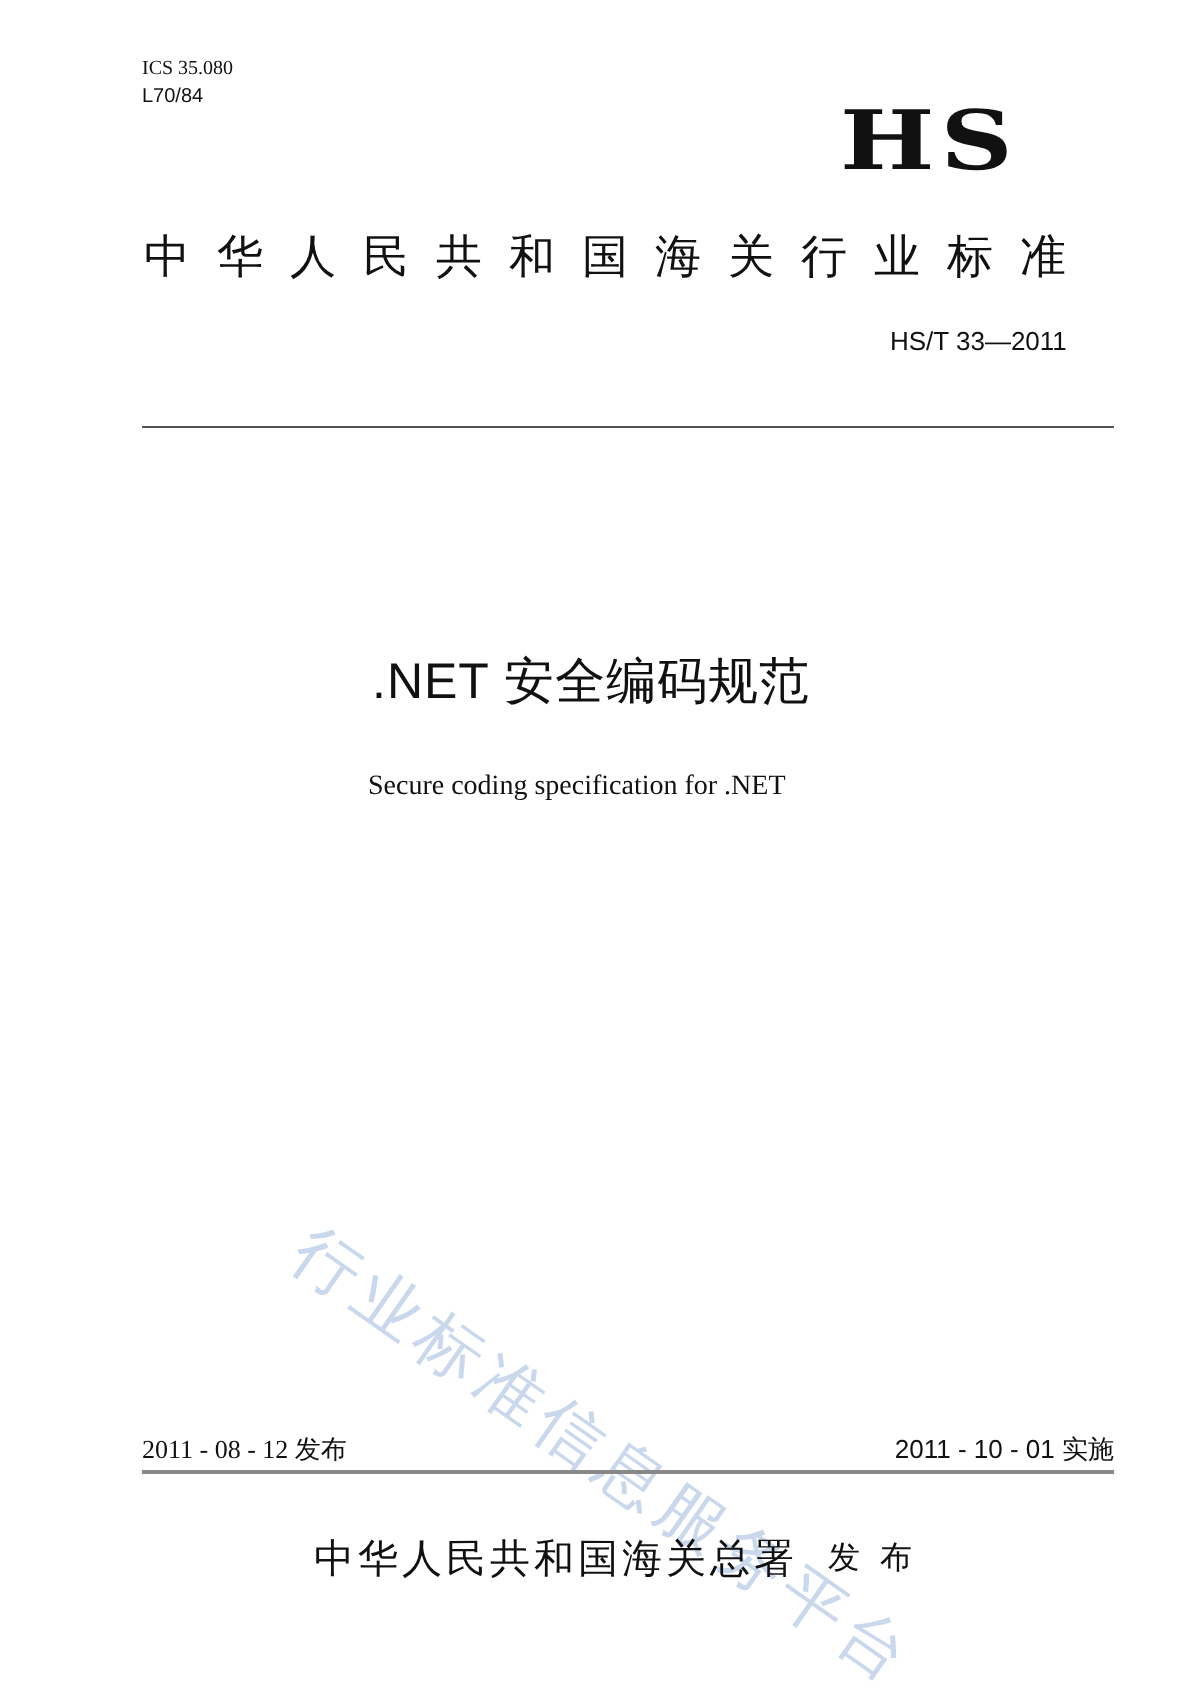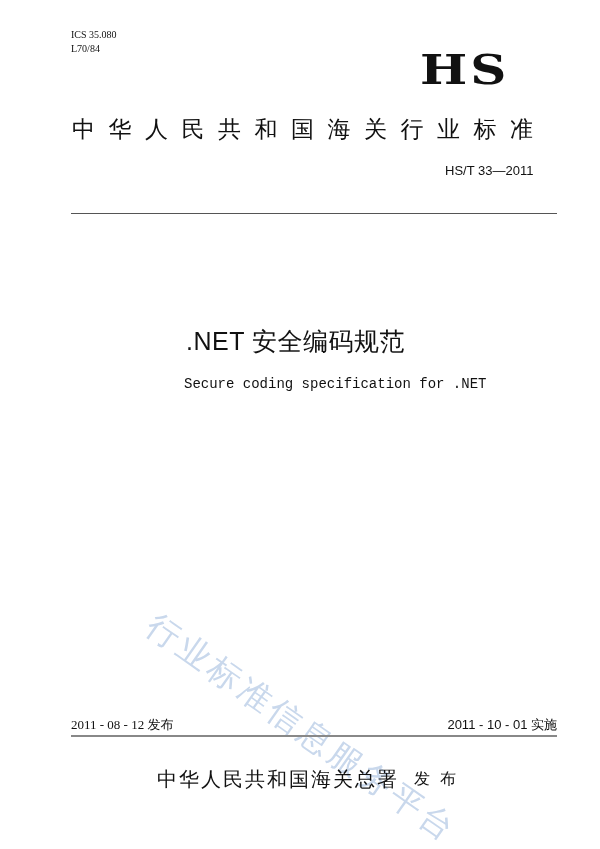--- a/index.html
+++ b/index.html
@@ -1,25 +1,25 @@
 <!DOCTYPE html>
 <html><head>
   <meta charset="utf-8">
   <style>
     html, body { margin: 0; padding: 0; background: #ffffff; }
     body { width: 600px; height: 849px; position: relative; overflow: hidden; color: #111; }
     .abs { position: absolute; }
     .ics { left: 71px; top: 29px; font-family: "Liberation Serif", serif; font-size: 10px; line-height: 12px; text-align: center; }
-    .ccs { left: 71px; top: 43px; font-family: Liberation Serif, serif; font-size: 10px; line-height: 12px; text-align: right; }
+    .ccs { left: 71px; top: 43px; font-family: Liberation Sans, sans-serif; font-size: 10px; line-height: 12px; text-align: right; }
     .hs-logo { left: 420px; top: 50px; font-family: "DejaVu Serif", serif; font-weight: bold; font-size: 50px; line-height: 50px; letter-spacing: 3px; transform: scaleY(0.82); transform-origin: top left; }
     .std-title { left: 72px; top: 114px; font-family: "DejaVu Sans", sans-serif; font-size: 23px; line-height: 30px; letter-spacing: 13.5px; white-space: nowrap; }
     .std-number { left: 445px; top: 163px; font-family: Liberation Sans, sans-serif; font-size: 13px; line-height: 16px; }
     .rule-top { left: 71px; top: 213px; width: 486px; height: 1px; background: #555; }
     .doc-title-cn { left: 186px; top: 327px; font-family: Liberation Sans, sans-serif; font-size: 25px; line-height: 28px; letter-spacing: 0.5px; white-space: nowrap; }
-    .doc-title-en { left: 184px; top: 375px; font-family: Liberation Mono, monospace; font-size: 14px; line-height: 18px; white-space: nowrap; }
+    .doc-title-en { left: 184px; top: 385px; font-family: Liberation Serif, serif; font-size: 14px; line-height: 18px; white-space: nowrap; }
     .watermark { left: 150px; top: 600px; font-family: "DejaVu Sans", sans-serif; font-size: 33px; color: #c9d8ec; letter-spacing: 4px; white-space: nowrap; transform: rotate(35deg); transform-origin: left center; }
     .pub-date { left: 71px; top: 717px; font-family: Liberation Serif, serif; font-size: 13px; line-height: 16px; white-space: nowrap; }
     .impl-date { right: 43px; top: 717px; font-family: Liberation Sans, sans-serif; font-size: 13px; line-height: 16px; white-space: nowrap; }
     .rule-bottom { left: 71px; top: 735px; width: 486px; height: 2px; background: #888; }
     .issuer { left: 157px; top: 769px; font-family: "DejaVu Sans", sans-serif; font-size: 20px; line-height: 20px; letter-spacing: 2px; white-space: nowrap; }
     .issue-word { left: 414px; top: 769px; font-family: "DejaVu Sans", sans-serif; font-size: 16px; line-height: 20px; letter-spacing: 10px; white-space: nowrap; }
   </style>
 </head>
 <body>
 

